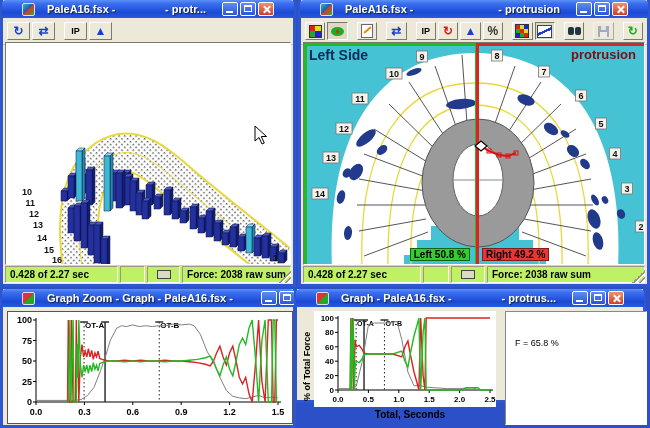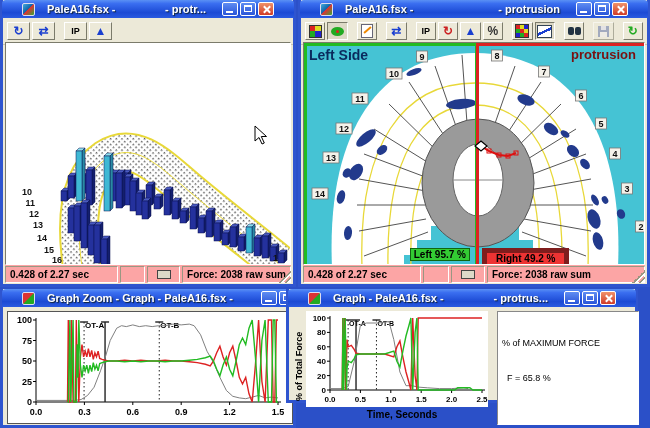--- a/index.html
+++ b/index.html
@@ -54,21 +54,21 @@
   .shape-binoc{width:13px;height:8px;position:relative;}
   .shape-binoc::before,.shape-binoc::after{content:"";position:absolute;top:0;width:6px;height:8px;
      background:#234;border-radius:2px;}
   .shape-binoc::before{left:0;} .shape-binoc::after{right:0;}
   .shape-floppy{width:11px;height:11px;background:#67a;position:relative;}
   .shape-floppy::after{content:"";position:absolute;left:2px;bottom:0;width:7px;height:5px;background:#eee;}
   .shape-floppy::before{content:"";position:absolute;left:3px;top:0;width:5px;height:4px;background:#dde;}
   .client{position:absolute;left:2px;right:2px;border:1px solid;border-color:#7b7b6b #fff #fff #7b7b6b;
           background:#fff;overflow:hidden;}
   .statusbar{position:absolute;left:2px;right:2px;bottom:1px;height:17px;display:flex;gap:2px;
-             align-items:stretch;background:#fca5a5;font-size:10px;font-weight:bold;padding-top:1px;}
+             align-items:stretch;background:#bef264;font-size:10px;font-weight:bold;padding-top:1px;}
   .status-panel{border:1px solid;border-color:#9a9782 #fff #fff #9a9782;display:flex;align-items:center;
                 padding:0 4px;white-space:nowrap;color:#000;}
   .status-icon{width:12px;height:7px;border:1px solid #444;background:#dcd9c8;}
   .resize-grip{position:absolute;right:0;bottom:0;width:13px;height:13px;
      background:linear-gradient(135deg,transparent 50%,#9a9782 50%,#9a9782 58%,#fff 58%,#fff 66%,transparent 66%,transparent 74%,#9a9782 74%,#9a9782 82%,#fff 82%,#fff 90%,transparent 90%);}
   .overlay-label{position:absolute;font-weight:bold;}
   .cursor-arrow{position:absolute;pointer-events:none;}
   .graph-panel{position:absolute;background:#fff;border:1px solid #555;}
   .stats-panel{position:absolute;background:#fff;border:1px solid;border-color:#888 #fff #fff #888;
                font-size:9px;color:#000;padding:3px 4px;line-height:11.5px;white-space:pre;}
@@ -401,23 +401,23 @@
           <rect x="8" y="145" width="16" height="11" fill="#f4f2ea" stroke="#777" stroke-width="0.8"></rect>
           <text x="16" y="154" font-size="9" font-weight="bold" fill="#111" text-anchor="middle">14</text>
           <rect x="317.5" y="140" width="11" height="11" fill="#f4f2ea" stroke="#777" stroke-width="0.8"></rect>
           <text x="323" y="149" font-size="9" font-weight="bold" fill="#111" text-anchor="middle">3</text>
           <rect x="331.5" y="178" width="11" height="11" fill="#f4f2ea" stroke="#777" stroke-width="0.8"></rect>
           <text x="337" y="187" font-size="9" font-weight="bold" fill="#111" text-anchor="middle">2</text>
         </svg>
       <div class="overlay-label" style="left:5px;top:4px;font-size:14px;color:#0a2a5c;">Left Side</div>
       <div class="overlay-label" style="right:8px;top:4px;font-size:13px;color:#7a1010;">protrusion</div>
       <div class="overlay-label" style="right:174px;top:205px;font-size:10px;color:#000;
-           background:#33cc33;border:1px solid #116611;padding:0 3px;">Left 95.7 %</div>
+           background:#33cc33;border:1px solid #116611;padding:0 3px;">Left 50.8 %</div>
       <div class="overlay-label" style="left:178px;top:205px;font-size:10px;color:#000;
-           background:#ee3333;border:5px solid #7f1d1d;padding:0 9px;">Right 49.2 %</div>
+           background:#ee3333;border:1px solid #7f1d1d;padding:0 3px;">Right 49.2 %</div>
     </div>
     <div class="statusbar">
       <span class="status-panel" style="width:108px;">0.428 of 2.27 sec</span>
       <span class="status-panel" style="width:16px;"></span>
       <span class="status-panel" style="width:24px;justify-content:center;">
           <span class="status-icon"></span>
         </span>
       <span class="status-panel" style="flex:1;">Force: 2038 raw sum</span>
       <span class="resize-grip"></span>
     </div>
@@ -468,21 +468,21 @@
           <text x="152.25866666666667" y="16" font-size="8" font-weight="bold" fill="#000">OT-B</text>
           <line x1="97.05066666666667" y1="10" x2="97.05066666666667" y2="90" stroke="#222" stroke-width="1.4" stroke-dasharray="none"></line>
           <line x1="93.05066666666667" y1="10" x2="101.05066666666667" y2="10" stroke="#222" stroke-width="1.4"></line>
           <polyline points="28.0,88.4 57.0,88.4 66.7,88.4 73.2,87.5 79.6,83.4 86.1,75.2 92.5,58.8 97.4,44.9 102.2,28.5 108.7,16.2 113.5,13.7 118.3,14.6 124.8,12.9 131.3,14.6 137.7,13.7 144.2,14.6 150.6,13.7 157.1,13.7 165.1,12.1 173.2,12.9 181.3,12.1 186.1,13.7 192.6,22.8 199.0,39.2 205.5,50.6 211.9,65.4 218.4,78.5 224.8,84.3 231.3,85.9 237.7,86.7 244.2,85.1 250.6,83.4 257.1,85.9 263.5,85.1 270.0,85.9" fill="none" stroke="#808080" stroke-width="1"></polyline>
           <polyline points="59.5,90.0 60.3,8.0 61.1,90.0 62.7,90.0 63.5,8.0 65.1,90.0 67.5,90.0 68.3,8.0 69.1,65.4 69.9,32.6 70.8,90.0 72.4,44.9 74.0,32.6 75.6,44.9 77.2,39.2 78.8,44.9 80.4,36.7 82.0,44.9 83.7,38.3 85.3,47.4 86.9,40.8 88.5,44.9 90.1,39.2 91.7,46.5 94.1,47.4 97.1,48.2 100.6,49.0 108.7,49.0 116.7,48.2 124.8,49.0 132.9,48.2 140.9,49.0 149.0,49.0 157.1,48.2 165.1,49.0 173.2,49.0 181.3,49.8 189.3,50.6 197.4,52.3 202.2,53.9 205.5,49.0 208.7,40.8 211.9,34.2 215.1,44.9 218.4,53.1 221.6,40.8 224.8,34.2 228.1,49.0 231.3,65.4 234.5,72.0 237.7,65.4 241.0,81.8 244.2,90.0 247.4,53.1 250.6,8.0 253.9,69.5 257.1,90.0 260.3,8.0 263.5,8.0 265.2,90.0 266.8,90.0 268.4,8.0 270.0,8.0" fill="none" stroke="#dd2222" stroke-width="1.4"></polyline>
           <polyline points="59.5,90.0 60.3,90.0 61.9,8.0 62.7,90.0 65.1,8.0 65.9,90.0 68.3,90.0 69.1,32.6 69.9,65.4 70.8,8.0 72.4,53.1 74.0,65.4 75.6,53.1 77.2,58.8 78.8,53.1 80.4,61.3 82.0,53.1 83.7,59.7 85.3,50.6 86.9,57.2 88.5,53.1 90.1,58.8 91.7,51.5 94.1,50.6 97.1,49.8 100.6,49.0 108.7,49.0 116.7,49.8 124.8,49.0 132.9,49.8 140.9,49.0 149.0,49.0 157.1,49.8 165.1,49.0 173.2,49.0 181.3,48.2 189.3,47.4 197.4,45.7 202.2,44.1 205.5,49.0 208.7,57.2 211.9,63.8 215.1,53.1 218.4,44.9 221.6,57.2 224.8,63.8 228.1,49.0 231.3,32.6 234.5,26.0 237.7,32.6 241.0,16.2 244.2,8.0 247.4,44.9 250.6,90.0 253.9,28.5 257.1,8.0 260.3,90.0 263.5,90.0 265.2,8.0 266.8,8.0 268.4,90.0 270.0,90.0" fill="none" stroke="#22bb22" stroke-width="1.4"></polyline>
         </svg>
     </div>
   </div>
 
-  <div class="window" id="win4" style="left:286px;top:289px;width:352px;height:114px;">
+  <div class="window" id="win4" style="left:294px;top:289px;width:352px;height:114px;">
     <div class="titlebar">
       <span class="app-icon" style="background:linear-gradient(135deg,#d33 0%,#d33 48%,#2a2 52%,#2a2 100%);"></span>
       <span class="title">Graph - PaleA16.fsx -</span>
       <span class="title right">- protrus...</span>
       <span class="caption-buttons">
         <span class="capbtn min"></span>
         <span class="capbtn max"></span>
         <span class="capbtn close"></span>
       </span>
     </div>
@@ -522,24 +522,23 @@
             <line x1="70.4512" y1="9" x2="70.4512" y2="79" stroke="#222" stroke-width="1" stroke-dasharray="1.5,2.5"></line>
             <line x1="66.4512" y1="9" x2="74.4512" y2="9" stroke="#222" stroke-width="1.4"></line>
             <text x="71.4512" y="15" font-size="7" font-weight="bold" fill="#000">OT-B</text>
             <line x1="50.0224" y1="9" x2="50.0224" y2="79" stroke="#222" stroke-width="1.4" stroke-dasharray="none"></line>
             <line x1="46.0224" y1="9" x2="54.0224" y2="9" stroke="#222" stroke-width="1.4"></line>
             <polyline points="24.0,77.6 36.2,77.6 42.2,75.4 48.3,50.2 54.4,14.2 60.5,12.0 72.6,12.0 83.0,10.6 87.8,28.6 93.9,61.0 100.0,74.7 106.1,74.7 112.2,76.1 121.3,76.8 133.4,77.6 145.6,77.6 157.8,76.8 162.0,77.6" fill="none" stroke="#808080" stroke-width="1"></polyline>
             <polyline points="36.2,79.0 36.8,7.0 37.4,79.0 38.6,7.0 39.8,79.0 41.0,28.6 42.2,35.8 45.3,34.4 48.3,38.7 50.1,42.3 54.4,43.0 66.6,43.0 78.7,43.0 87.8,45.9 90.9,35.8 93.9,30.0 97.0,46.6 100.0,61.0 103.0,71.8 104.9,79.0 106.7,7.0 109.1,64.6 110.9,79.0 112.2,7.0 115.2,7.0 176.0,7.0" fill="none" stroke="#dd2222" stroke-width="1.4"></polyline>
             <polyline points="36.2,79.0 37.1,7.0 37.7,79.0 39.2,7.0 40.4,79.0 41.0,57.4 42.2,50.2 45.3,51.6 48.3,47.3 50.1,43.7 54.4,43.0 66.6,43.0 78.7,43.0 87.8,40.1 90.9,50.2 93.9,56.0 97.0,39.4 100.0,25.0 103.0,14.2 104.9,7.0 106.7,79.0 109.1,21.4 110.9,7.0 112.2,79.0 115.2,79.0 148.6,79.0 151.7,76.8 163.8,76.8 166.9,79.0 176.0,79.0" fill="none" stroke="#22bb22" stroke-width="1.4"></polyline>
           </svg>
       </div>
-      <div class="axis-xlabel" style="left:30px;top:100px;width:160px;">Time, Seconds</div>
+      <div class="axis-xlabel" style="left:30px;top:100px;width:160px;">Total, Seconds</div>
     </div>
     <div class="stats-panel" style="left:208px;top:22px;width:132px;height:106px;">
-      <div>% of MAXIMUM FORCE</div>
       <div>  F = 65.8 %</div>
       <div style="height:6px;"></div>
       
       
       
       
       
       
       
     </div>

